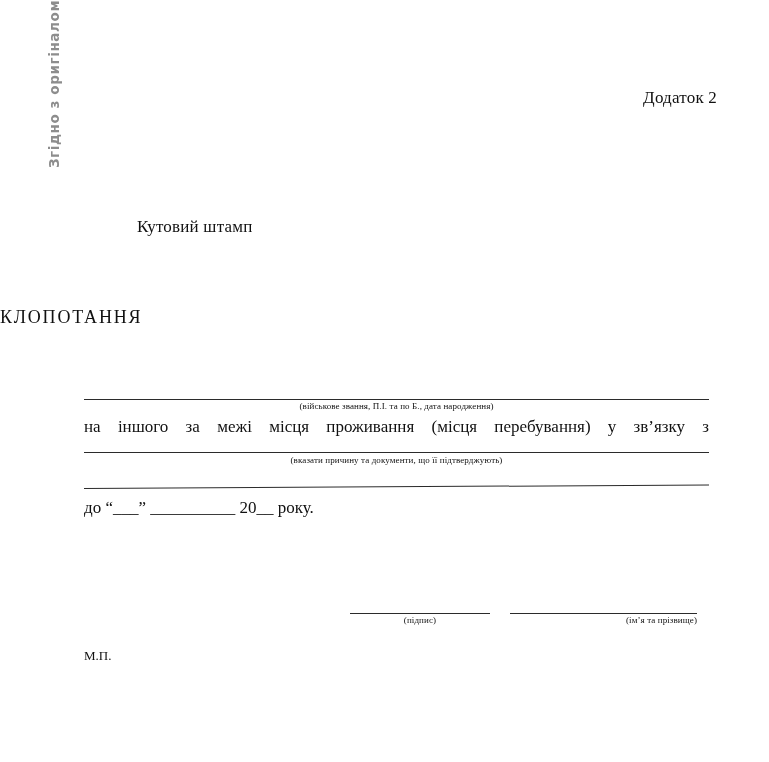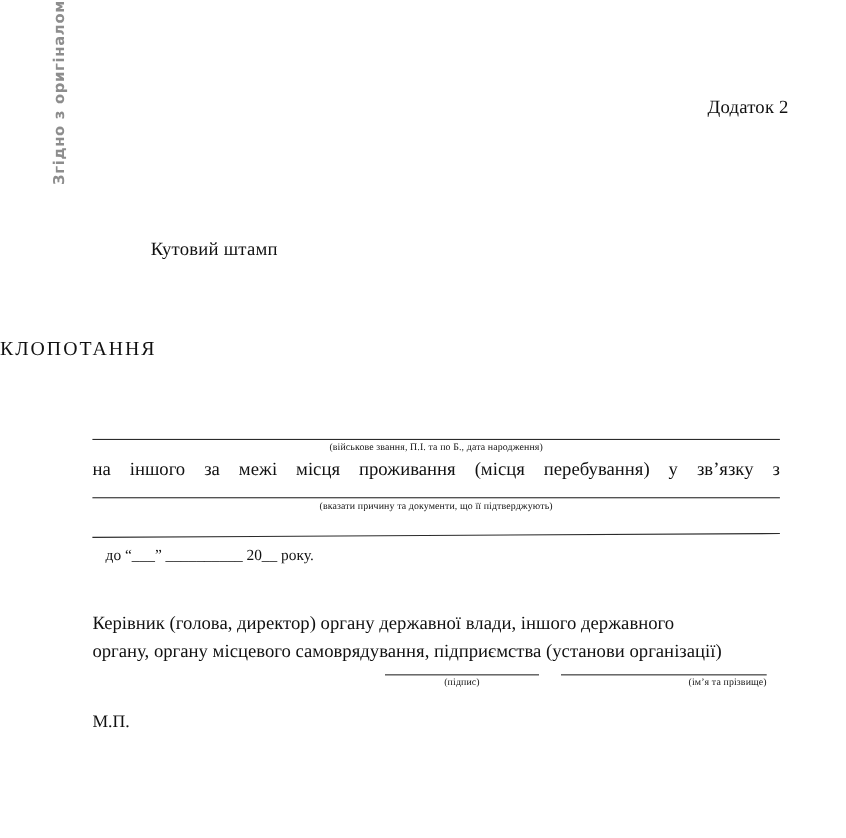--- a/index.html
+++ b/index.html
@@ -119,23 +119,23 @@
     font-size: 9px;
     letter-spacing: 0.1px;
     text-align: center;
     white-space: nowrap;
   }
   #caption-1 { left: 84px; top: 401px;  width: 625px; }
   #caption-2 { left: 84px; top: 455px;  width: 625px; }
 
   .date-line {
     position: absolute;
-    left: 96px;
+    left: 84px;
     top: 498px;
-    font-size: 14px;
+    font-size: 17px;
     white-space: pre;
   }
 
   .signer-block {
     position: absolute;
     left: 84px;
     top: 554px;
     width: 600px;
     font-size: 17px;
     line-height: 25px;
@@ -146,21 +146,21 @@
   #sig-rule-1 { left: 350px; top: 613px; width: 140px; }
   #sig-rule-2 { left: 510px; top: 613px; width: 187px; }
 
   #sig-caption-1 { left: 350px; top: 615px; width: 140px; }
   #sig-caption-2 { left: 510px; top: 615px; width: 187px; text-align: right; }
 
   .seal-mark {
     position: absolute;
     left: 84px;
     top: 648px;
-    font-size: 16px;
+    font-size: 13px;
     white-space: nowrap;
   }
 </style>
 </head>
 <body>
 
 <div class="page">
 
   <div class="vertical-stamp">Згідно з оригіналом</div>
 
@@ -178,24 +178,20 @@
 
     <div class="line-justified" id="body-line-2">на іншого за межі місця проживання (місця перебування) у зв’язку з</div>
 
     <div class="rule" id="rule-2"></div>
     <div class="caption" id="caption-2">(вказати причину та документи, що її підтверджують)</div>
 
     <div class="rule" id="rule-3"></div>
 
     <div class="date-line">до “___” __________ 20__ року.</div>
 
-    <div class="signer-block">
-      <span class="sl">Керівник (голова, директор) органу державної влади, іншого державного</span>
-      <span class="sl">органу, органу місцевого самоврядування, підприємства (установи організації)</span>
-    </div>
 
     <div class="rule" id="sig-rule-1"></div>
     <div class="caption" id="sig-caption-1">(підпис)</div>
 
     <div class="rule" id="sig-rule-2"></div>
     <div class="caption" id="sig-caption-2">(ім’я та прізвище)</div>
 
     <div class="seal-mark">М.П.</div>
 
   </div>

